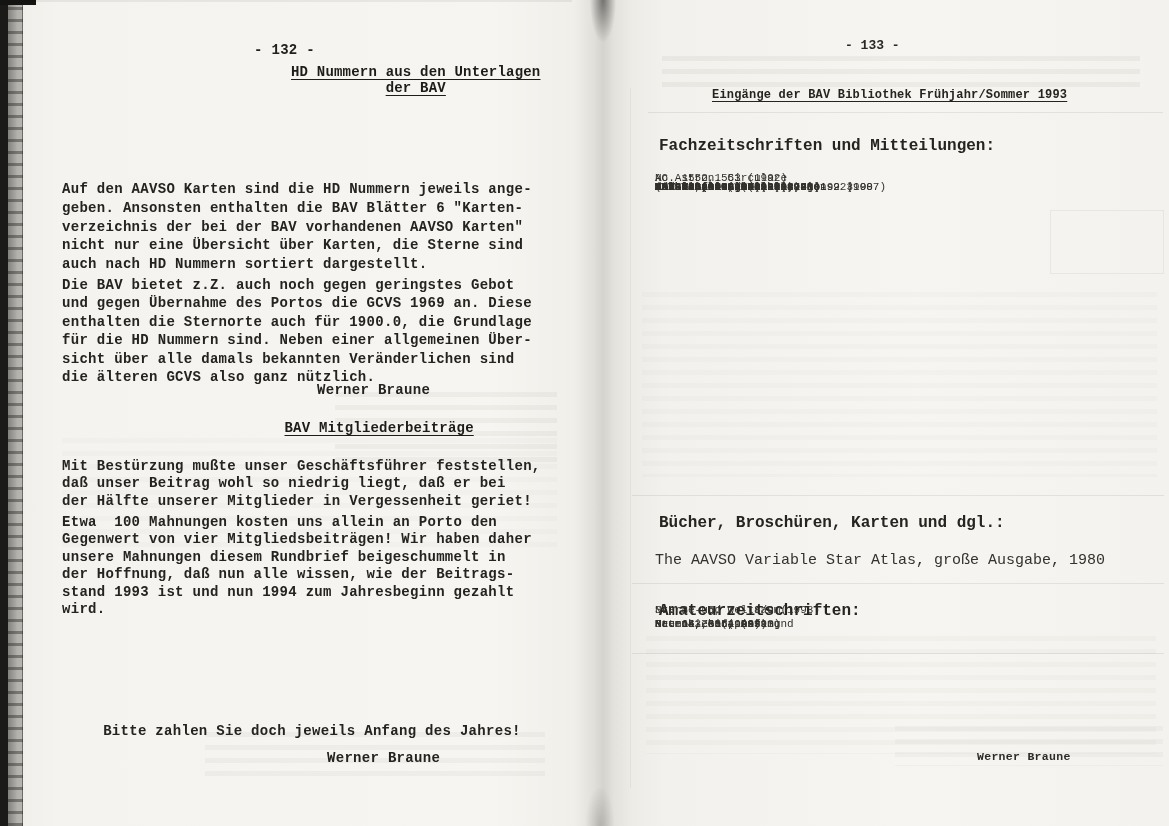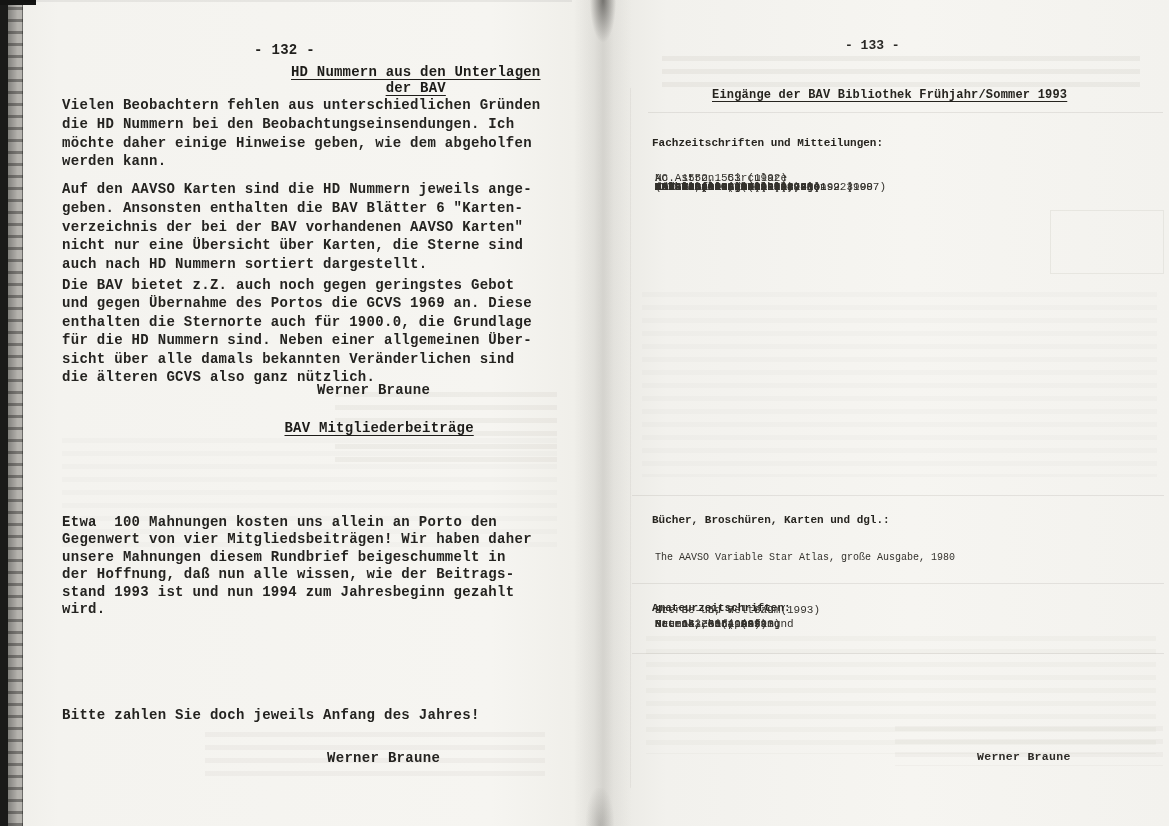--- a/index.html
+++ b/index.html
@@ -68,41 +68,41 @@
     font-size:14px;font-weight:bold;color:#242320;letter-spacing:.3px;
   }
   .lh19{line-height:18.8px;}
   .lh17{line-height:17.4px;}
   .p1{top:96px;}
   .p2{top:180px;}
   .p3{top:276px;line-height:18.4px;}
   .p4{top:458px;}
   .p5{top:514px;}
   .p6{top:620px;}
-  .closing{top:707px;line-height:17.4px;}
+  .closing{top:723px;line-height:17.4px;text-align:center;}
   .sig{font-size:14px;font-weight:bold;color:#242320;letter-spacing:.3px;}
   .sig1{left:295px;top:382px;}
   .sig2{left:305px;top:750px;}
   
   .page-right .pageno{left:205px;top:38px;width:120px;text-align:left;font-size:13px;font-weight:bold;color:#2a2926;}
   .rtitle{left:72px;top:88px;width:440px;font-size:12px;font-weight:bold;color:#26241f;letter-spacing:.2px;white-space:pre;}
-  .rhead{left:12px;font-size:11px;font-weight:bold;color:#26241f;white-space:pre;}
+  .rhead{left:19px;font-size:16px;font-weight:bold;color:#26241f;white-space:pre;}
   .h1{top:137px;}
   .h2{top:514px;}
   .h3{top:602px;}
   .rlist{left:15px;width:442px;}
   .journals{top:172px;}
   .amateur{top:604px;}
   .rlist .rentry,.rlist .rline,.rlist div{position:static;}
   .rentry{margin-bottom:8.5px;}
   .rline{white-space:pre;font-size:11px;line-height:12.6px;color:#34322d;}
   .rline.am{margin-bottom:13.5px;line-height:13px;}
   .rl{display:inline-block;min-width:200px;white-space:pre;}
   .rv{white-space:pre;}
-  .ritem{left:15px;font-size:10px;color:#34322d;white-space:pre;}
+  .ritem{left:15px;font-size:15px;color:#34322d;white-space:pre;}
   .atlas{top:552px;}
   .rsig{left:337px;top:750px;font-size:11.5px;font-weight:bold;color:#2d2b27;}
 </style>
 </head>
 <body>
 
 <div class="scan">
 
   <div class="spine-black"></div>
   <div class="spine-gray"></div>
@@ -124,40 +124,39 @@
   <div class="ghost g6"></div>
   <div class="ghost g7"></div>
   <div class="ghost g8"></div>
 
   <section class="page page-left">
     <div class="pageno">- 132 -</div>
 
     <h2 class="title t1">
         <span class="u">HD Nummern aus den Unterlagen der BAV</span>
       </h2>
-    <p class="body lh19 p1">Vielen Beobachtern fehlen aus unterschiedlichen Gründen
-die HD Nummern bei den Beobachtungseinsendungen. Ich
-möchte daher einige Hinweise geben, wie dem abgeholfen
-werden kann.</p>
     <p class="body lh19 p2">Auf den AAVSO Karten sind die HD Nummern jeweils ange-
 geben. Ansonsten enthalten die BAV Blätter 6 "Karten-
 verzeichnis der bei der BAV vorhandenen AAVSO Karten"
 nicht nur eine Übersicht über Karten, die Sterne sind
 auch nach HD Nummern sortiert dargestellt.</p>
     <p class="body lh19 p3">Die BAV bietet z.Z. auch noch gegen geringstes Gebot
 und gegen Übernahme des Portos die GCVS 1969 an. Diese
 enthalten die Sternorte auch für 1900.0, die Grundlage
 für die HD Nummern sind. Neben einer allgemeinen Über-
 sicht über alle damals bekannten Veränderlichen sind
 die älteren GCVS also ganz nützlich.</p>
     <div class="sig sig1">Werner Braune</div>
 
     <h2 class="title t2">
         <span class="u">BAV Mitgliederbeiträge</span>
       </h2>
+    <p class="body lh17 p4">Mit Bestürzung mußte unser Geschäftsführer feststellen,
+daß unser Beitrag wohl so niedrig liegt, daß er bei
+der Hälfte unserer Mitglieder in Vergessenheit geriet!</p>
     <p class="body lh17 p5">Etwa  100 Mahnungen kosten uns allein an Porto den
 Gegenwert von vier Mitgliedsbeiträgen! Wir haben daher
 unsere Mahnungen diesem Rundbrief beigeschummelt in
 der Hoffnung, daß nun alle wissen, wie der Beitrags-
 stand 1993 ist und nun 1994 zum Jahresbeginn gezahlt
 wird.</p>
     <p class="body closing">Bitte zahlen Sie doch jeweils Anfang des Jahres!</p>
     <div class="sig sig2">Werner Braune</div>
   </section>
 

